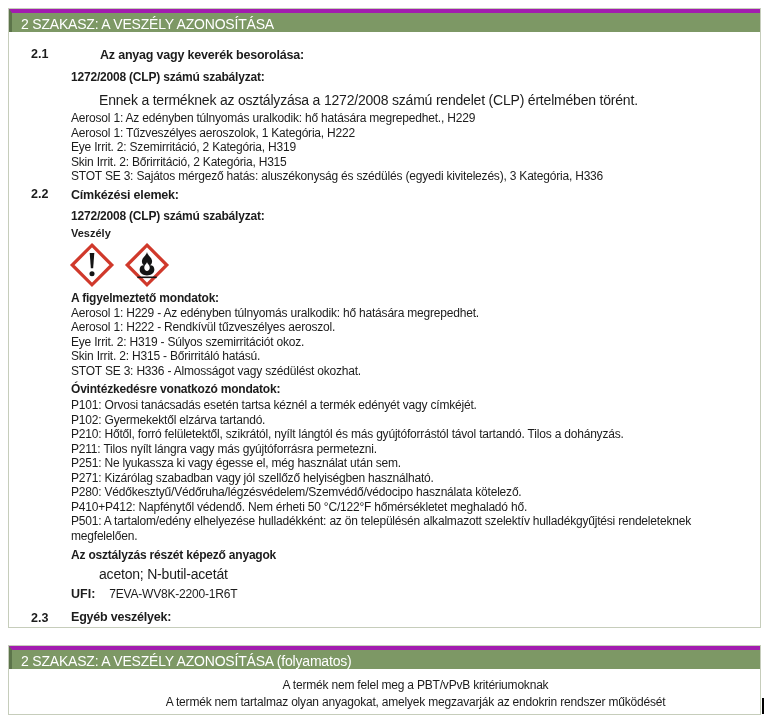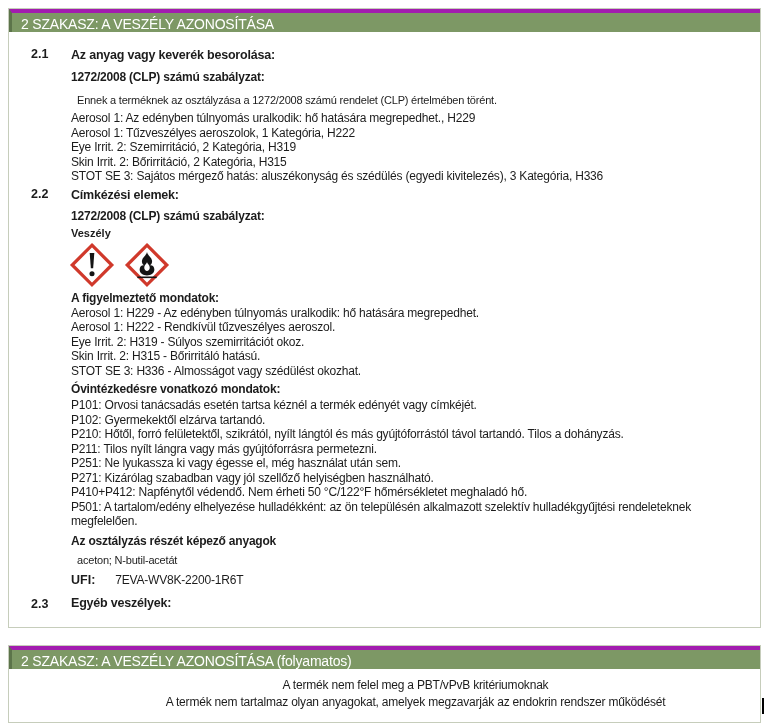--- a/index.html
+++ b/index.html
@@ -13,48 +13,48 @@
   }
   .section-box {
     position: absolute;
     left: 8px;
     width: 753px;
     border: 1px solid #c6cdbb;
     background: #ffffff;
     overflow: hidden;
   }
   #box1 { top: 8px; height: 620px; }
-  #box2 { top: 645px; height: 78px; }
+  #box2 { top: 645px; height: 70px; }
   .section-header {
     background: #7d9865;
     border-top: 4px solid #a21caf;
     border-left: 3px solid #5c744a;
     color: #ffffff;
     font-size: 14px;
     line-height: 15px;
     padding: 4px 8px 4px 9px;
     letter-spacing: -0.2px;
     height: 23px;
   }
   .num-row { display: flex; margin-left: 22px; }
   .num { width: 40px; font-weight: bold; font-size: 12.5px; flex: 0 0 40px; }
   .h-bold { font-weight: bold; font-size: 12.5px; line-height: 16px; letter-spacing: -0.2px; }
   .sub-bold { font-weight: bold; font-size: 12px; line-height: 15px; margin-left: 62px; letter-spacing: -0.2px; }
-  .body-text { font-size: 11px; line-height: 15px; margin-left: 68px; letter-spacing: -0.2px; }
+  .body-text { font-size: 14px; line-height: 15px; margin-left: 90px; letter-spacing: -0.2px; }
   .stmt-list { margin-left: 62px; margin-right: 20px; }
   .stmt-list div { font-size: 12px; line-height: 14.5px; letter-spacing: -0.2px; }
   .signal-word { font-weight: bold; font-size: 11px; line-height: 13px; margin-left: 62px; }
   .pictograms { margin-left: 60px; display: flex; gap: 9px; height: 46px; }
   .pictograms svg { display: block; }
-  .ufi-row { display: flex; margin-left: 62px; gap: 20px; }
+  .ufi-row { display: flex; margin-left: 62px; gap: 14px; }
   .ufi-label { font-weight: bold; font-size: 12.5px; }
   .ufi-value { font-size: 12px; letter-spacing: -0.2px; }
 
   
-  #row-21 { margin-top: 15px; }
+  #row-21 { margin-top: 15px; gap: 29px; }
   #reg-21 { margin-top: 7px; }
   #intro-21 { margin-top: 8px; }
   #class-list { margin-top: 3px; }
   #row-22 { margin-top: 3px; }
   #reg-22 { margin-top: 6px; }
   #signal { margin-top: 3px; }
   #pictos { margin-top: 2px; }
   #haz-head { margin-top: 3px; }
   #haz-list { margin-top: 0px; }
   #prec-head { margin-top: 4px; }
@@ -127,20 +127,21 @@
   </div>
 
   <div class="sub-bold" id="prec-head">Óvintézkedésre vonatkozó mondatok:</div>
   <div class="stmt-list" id="prec-list">
     <div>P101: Orvosi tanácsadás esetén tartsa kéznél a termék edényét vagy címkéjét.</div>
     <div>P102: Gyermekektől elzárva tartandó.</div>
     <div>P210: Hőtől, forró felületektől, szikrától, nyílt lángtól és más gyújtóforrástól távol tartandó. Tilos a dohányzás.</div>
     <div>P211: Tilos nyílt lángra vagy más gyújtóforrásra permetezni.</div>
     <div>P251: Ne lyukassza ki vagy égesse el, még használat után sem.</div>
     <div>P271: Kizárólag szabadban vagy jól szellőző helyiségben használható.</div>
+    <div>P280: Védőkesztyű/Védőruha/légzésvédelem/Szemvédő/védocipo használata kötelező.</div>
     <div>P410+P412: Napfénytől védendő. Nem érheti 50 °C/122°F hőmérsékletet meghaladó hő.</div>
     <div>P501: A tartalom/edény elhelyezése hulladékként: az ön településén alkalmazott szelektív hulladékgyűjtési rendeleteknek megfelelően.</div>
   </div>
 
   <div class="sub-bold" id="subst-head">Az osztályzás részét képező anyagok</div>
   <div class="body-text" id="subst-val">aceton; N-butil-acetát</div>
 
   <div class="ufi-row" id="ufi">
     <span class="ufi-label">UFI:</span>
     <span class="ufi-value">7EVA-WV8K-2200-1R6T</span>

